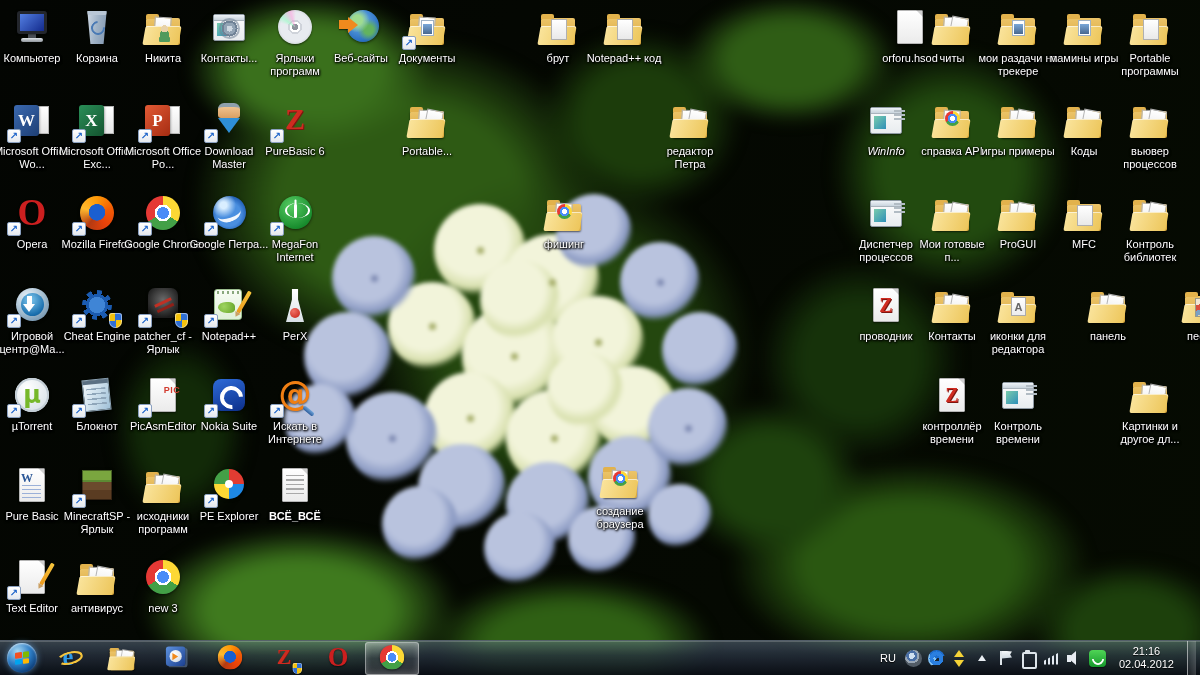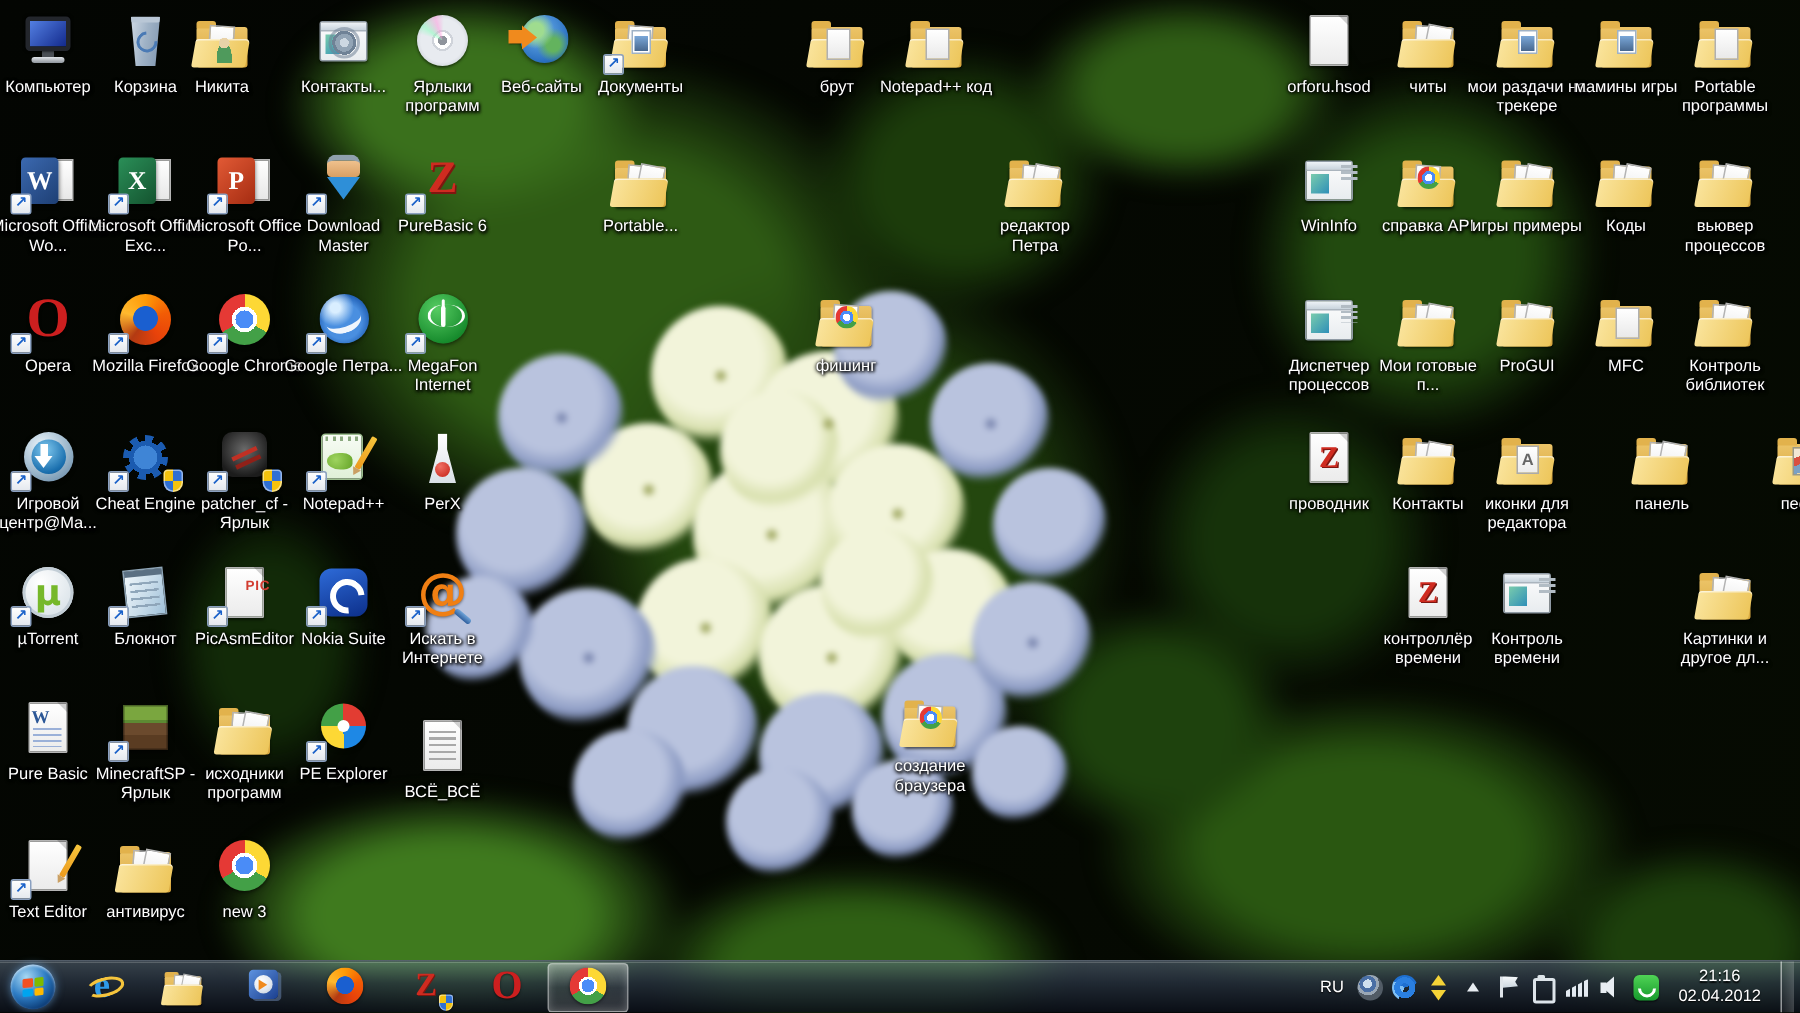--- a/index.html
+++ b/index.html
@@ -243,21 +243,21 @@
           <i class="mon"></i>
         </div>
     <div class="lbl">Компьютер</div>
   </div>
       <div class="ic" style="left: 97px; top: 8px;">
     <div class="art">
           <i class="bin"></i>
         </div>
     <div class="lbl">Корзина</div>
   </div>
-      <div class="ic" style="left: 148px; top: 8px;">
+      <div class="ic" style="left: 163px; top: 8px;">
     <div class="art">
           <i class="fb"></i>
           <i class="fs"></i>
           <i class="ff"></i>
           <i class="mini-user"></i>
         </div>
     <div class="lbl">Никита</div>
   </div>
       <div class="ic" style="left: 229px; top: 8px;">
     <div class="art">
@@ -298,21 +298,21 @@
     <div class="lbl">брут</div>
   </div>
       <div class="ic" style="left: 624px; top: 8px;">
     <div class="art">
           <i class="fb"></i>
           <i class="mini-sheet"></i>
           <i class="ff"></i>
         </div>
     <div class="lbl">Notepad++ код</div>
   </div>
-      <div class="ic" style="left: 886px; top: 8px;">
+      <div class="ic" style="left: 910px; top: 8px;">
     <div class="art">
           <i class="pg"></i>
         </div>
     <div class="lbl">orforu.hsod</div>
   </div>
       <div class="ic" style="left: 952px; top: 8px;">
     <div class="art">
           <i class="fb"></i>
           <i class="fs"></i>
           <i class="fs fs2"></i>
@@ -394,21 +394,21 @@
   </div>
       <div class="ic" style="left: 690px; top: 101px;">
     <div class="art">
           <i class="fb"></i>
           <i class="fs"></i>
           <i class="fs fs2"></i>
           <i class="ff"></i>
         </div>
     <div class="lbl">редактор Петра</div>
   </div>
-      <div class="ic" style="left: 886px; top: 101px;">
+      <div class="ic" style="left: 886px; top: 101px; font-style: italic;">
     <div class="art">
           <i class="win"></i>
           <i class="winlines"></i>
         </div>
     <div class="lbl">WinInfo</div>
   </div>
       <div class="ic" style="left: 952px; top: 101px;">
     <div class="art">
           <i class="fb"></i>
           <i class="fs"></i>
@@ -695,21 +695,21 @@
         </div>
     <div class="lbl">исходники программ</div>
   </div>
       <div class="ic" style="left: 229px; top: 466px;">
     <div class="art">
           <i class="pe"></i>
           <i class="ovl-sc">↗</i>
         </div>
     <div class="lbl">PE Explorer</div>
   </div>
-      <div class="ic" style="left: 295px; top: 478px;">
+      <div class="ic" style="left: 295px; top: 466px; font-weight: bold;">
     <div class="art">
           <i class="pg pg-lines"></i>
         </div>
     <div class="lbl">ВСЁ_ВСЁ</div>
   </div>
       <div class="ic" style="left: 620px; top: 461px;">
     <div class="art">
           <i class="fb"></i>
           <i class="fs"></i>
           <i class="mini-chrome"></i>

